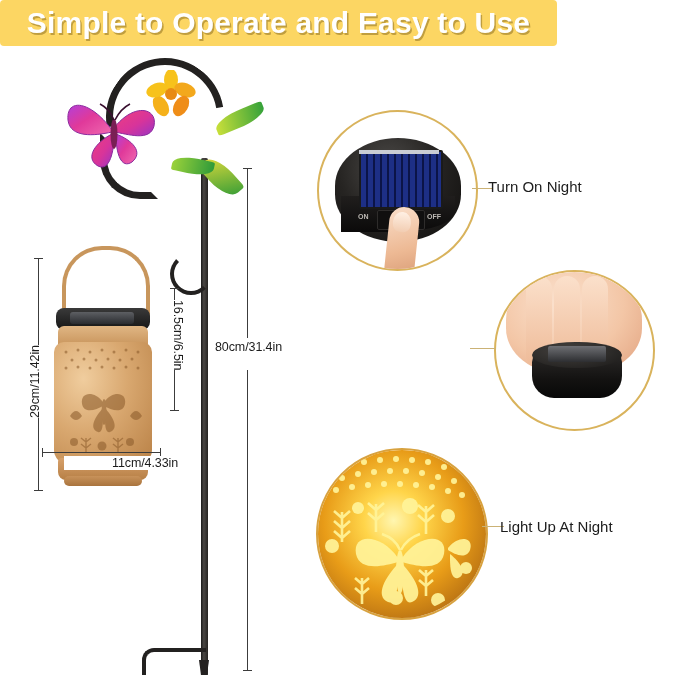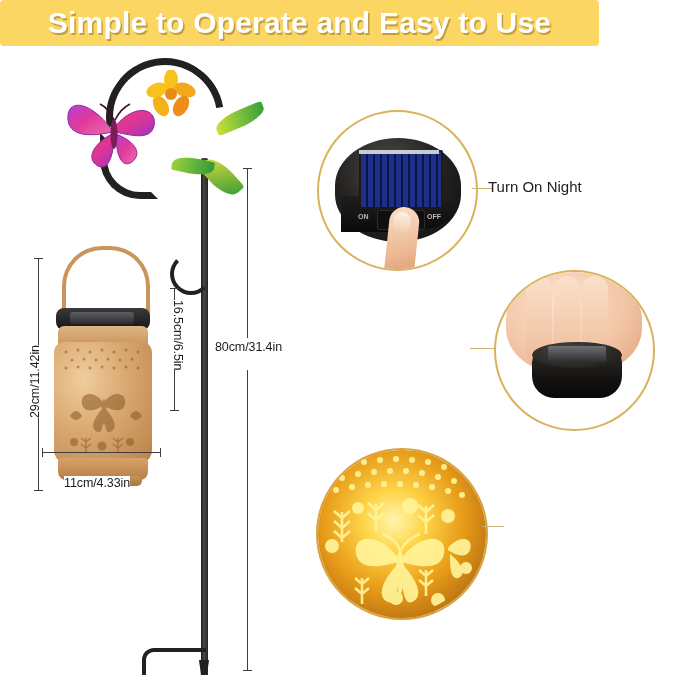--- a/index.html
+++ b/index.html
@@ -7,21 +7,21 @@
     width:679px;height:675px;
     background:#ffffff;
     font-family:"Liberation Sans", sans-serif;
     overflow:hidden;
     position:relative;
   }
   #stage{position:relative;width:679px;height:675px;}
 
   
   .banner{
-    position:absolute;left:0;top:0;width:599px;height:46px;
+    position:absolute;left:0;top:0;width:557px;height:46px;
     background:#fcd663;
     border-radius:4px;
     display:flex;align-items:center;justify-content:center;
   }
   .banner-title{
     font-size:30px;font-weight:bold;color:#ffffff;
     letter-spacing:.2px;
     text-shadow:1.5px 1.5px 0 rgba(120,90,20,.45);
     white-space:nowrap;
   }
@@ -331,21 +331,21 @@
     <div class="dim-label rot-ccw" style="left:28px;top:370px;">29cm/11.42in</div>
 
     <div class="dim-line dim-v abs" style="left:174px;top:240px;height:122px;"></div>
     <div class="dim-tick-h" style="left:170px;top:240px;"></div>
     <div class="dim-tick-h" style="left:170px;top:362px;"></div>
     <div class="dim-label rot-cw" style="left:185px;top:252px;">16.5cm/6.5in</div>
 
     <div class="dim-line dim-h abs" style="left:42px;top:404px;width:118px;"></div>
     <div class="dim-tick-v" style="left:42px;top:400px;"></div>
     <div class="dim-tick-v" style="left:160px;top:400px;"></div>
-    <div class="dim-label" style="left:64px;top:428px;">11cm/4.33in</div>
+    <div class="dim-label" style="left:64px;top:408px;padding-left:48px;">11cm/4.33in</div>
 
     <div class="dim-line dim-v abs" style="left:247px;top:120px;height:170px;"></div>
     <div class="dim-line dim-v abs" style="left:247px;top:322px;height:300px;"></div>
     <div class="dim-tick-h" style="left:243px;top:120px;"></div>
     <div class="dim-tick-h" style="left:243px;top:622px;"></div>
     <div class="dim-label" style="left:215px;top:292px;">80cm/31.4in</div>
   </div>
 
   <div id="right-panel">
 
@@ -434,15 +434,16 @@
             <circle cx="40" cy="58" r="6"></circle>
           <circle cx="78" cy="148" r="7"></circle>
             <circle cx="120" cy="150" r="7"></circle>
           <circle cx="28" cy="152" r="6"></circle>
             <circle cx="148" cy="118" r="6"></circle>
           <circle cx="62" cy="96" r="0"></circle>
         </g>
       </svg>
     </div>
     <div class="leader" style="left:186px;top:478px;width:22px;"></div>
+    <div class="feature-label" style="left:204px;top:470px;">Light Up At Night</div>
   </div>
 
 </div>
 
 </body></html>

